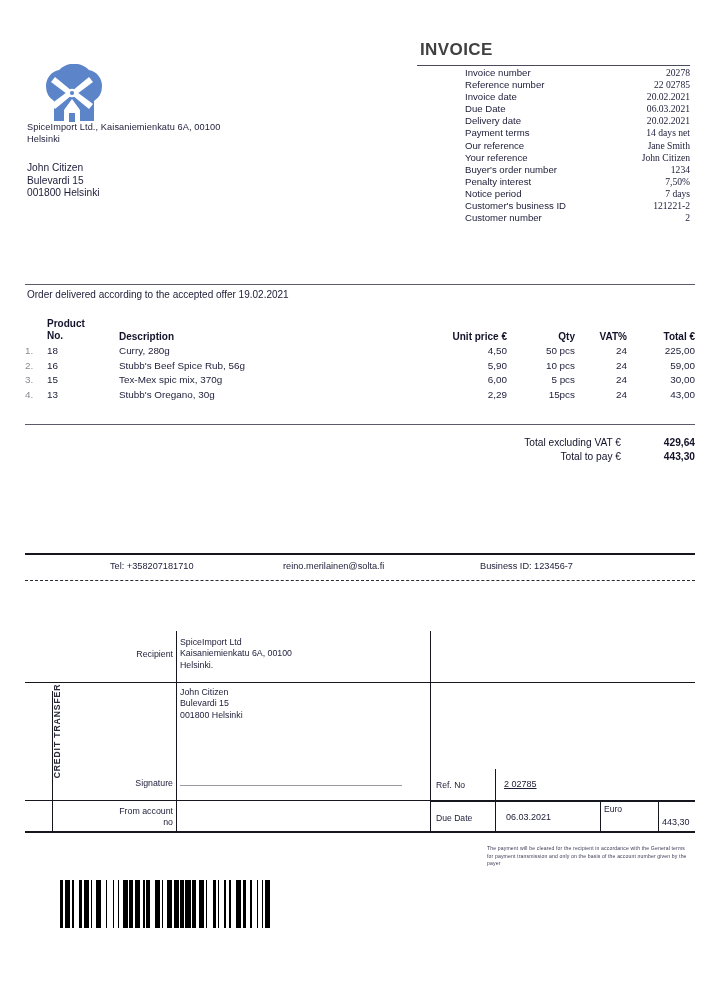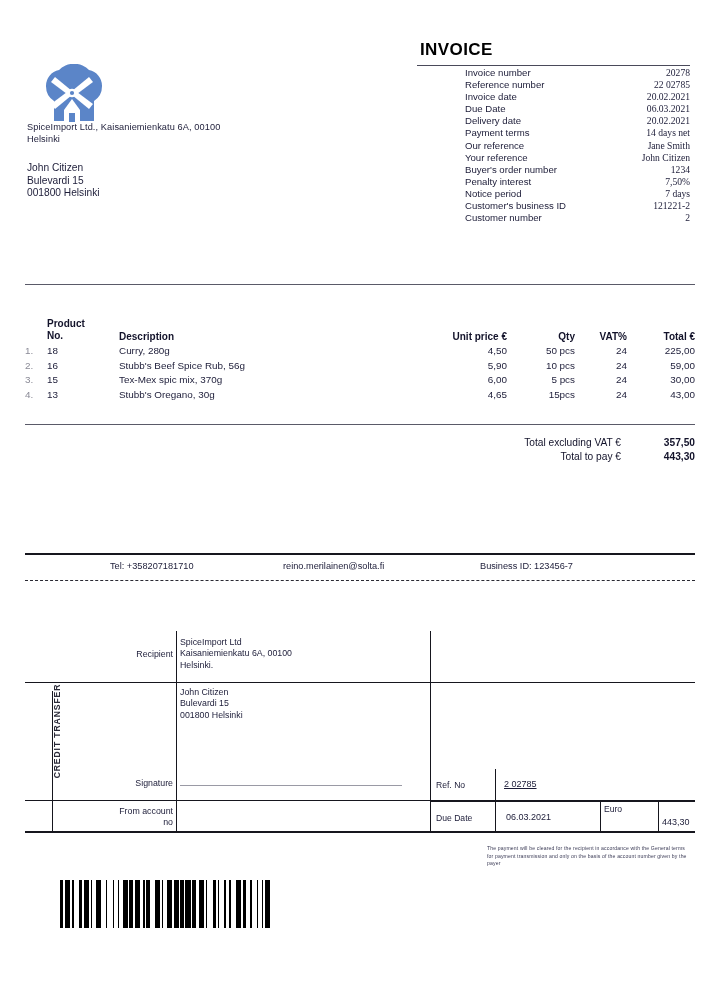--- a/index.html
+++ b/index.html
@@ -55,21 +55,21 @@
   }
 
   
   .inv-title {
     position: absolute;
     left: 420px;
     top: 40px;
     font-size: 17px;
     font-weight: bold;
     letter-spacing: 0.4px;
-    color: #000000;
+    color: #404040;
   }
   .meta {
     position: absolute;
     left: 417px;
     top: 65px;
     width: 273px;
     border-top: 1.4px solid #4a4a5a;
     padding-top: 1px;
   }
   .meta-row {
@@ -401,20 +401,21 @@
         <span class="k">Customer's business ID</span>
         <span class="v">121221-2</span>
       </div>
     <div class="meta-row">
         <span class="k">Customer number</span>
         <span class="v">2</span>
       </div>
   </div>
 
   <div class="rule-order"></div>
+  <div class="order-note">Order delivered according to the accepted offer 19.02.2021</div>
 
   <div class="items">
     <table>
       <thead>
         <tr>
           <th class="c-idx"></th>
           <th class="c-pno th-prodno">
             <div>Product</div>
             <div>No.</div>
           </th>
@@ -450,34 +451,34 @@
           <td class="c-desc">Tex-Mex spic mix, 370g</td>
           <td class="c-price">6,00</td>
           <td class="c-qty">5 pcs</td>
           <td class="c-vat">24</td>
           <td class="c-total">30,00</td>
         </tr>
         <tr>
           <td class="c-idx">4.</td>
           <td class="c-pno">13</td>
           <td class="c-desc">Stubb's Oregano, 30g</td>
-          <td class="c-price">4,65</td>
+          <td class="c-price">2,29</td>
           <td class="c-qty">15pcs</td>
           <td class="c-vat">24</td>
           <td class="c-total">43,00</td>
         </tr>
       </tbody>
     </table>
   </div>
 
   <div class="rule-totals"></div>
   <div class="totals">
     <div class="tot-row">
       <span class="lbl">Total excluding VAT €</span>
-      <span class="amt">357,50</span>
+      <span class="amt">429,64</span>
     </div>
     <div class="tot-row">
       <span class="lbl">Total to pay €</span>
       <span class="amt">443,30</span>
     </div>
   </div>
 
   <div class="slip-top-rule"></div>
 
   <div class="contact-row">

